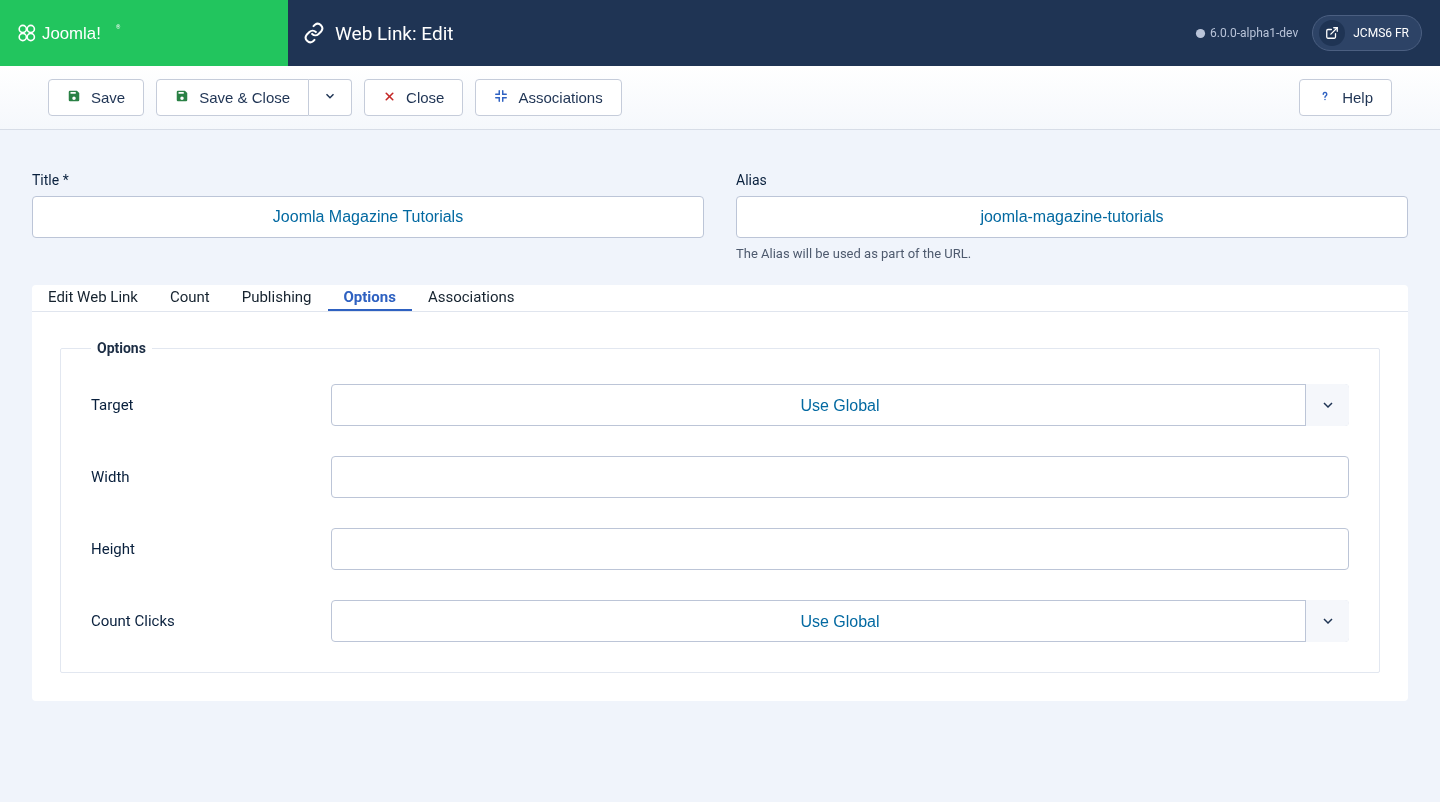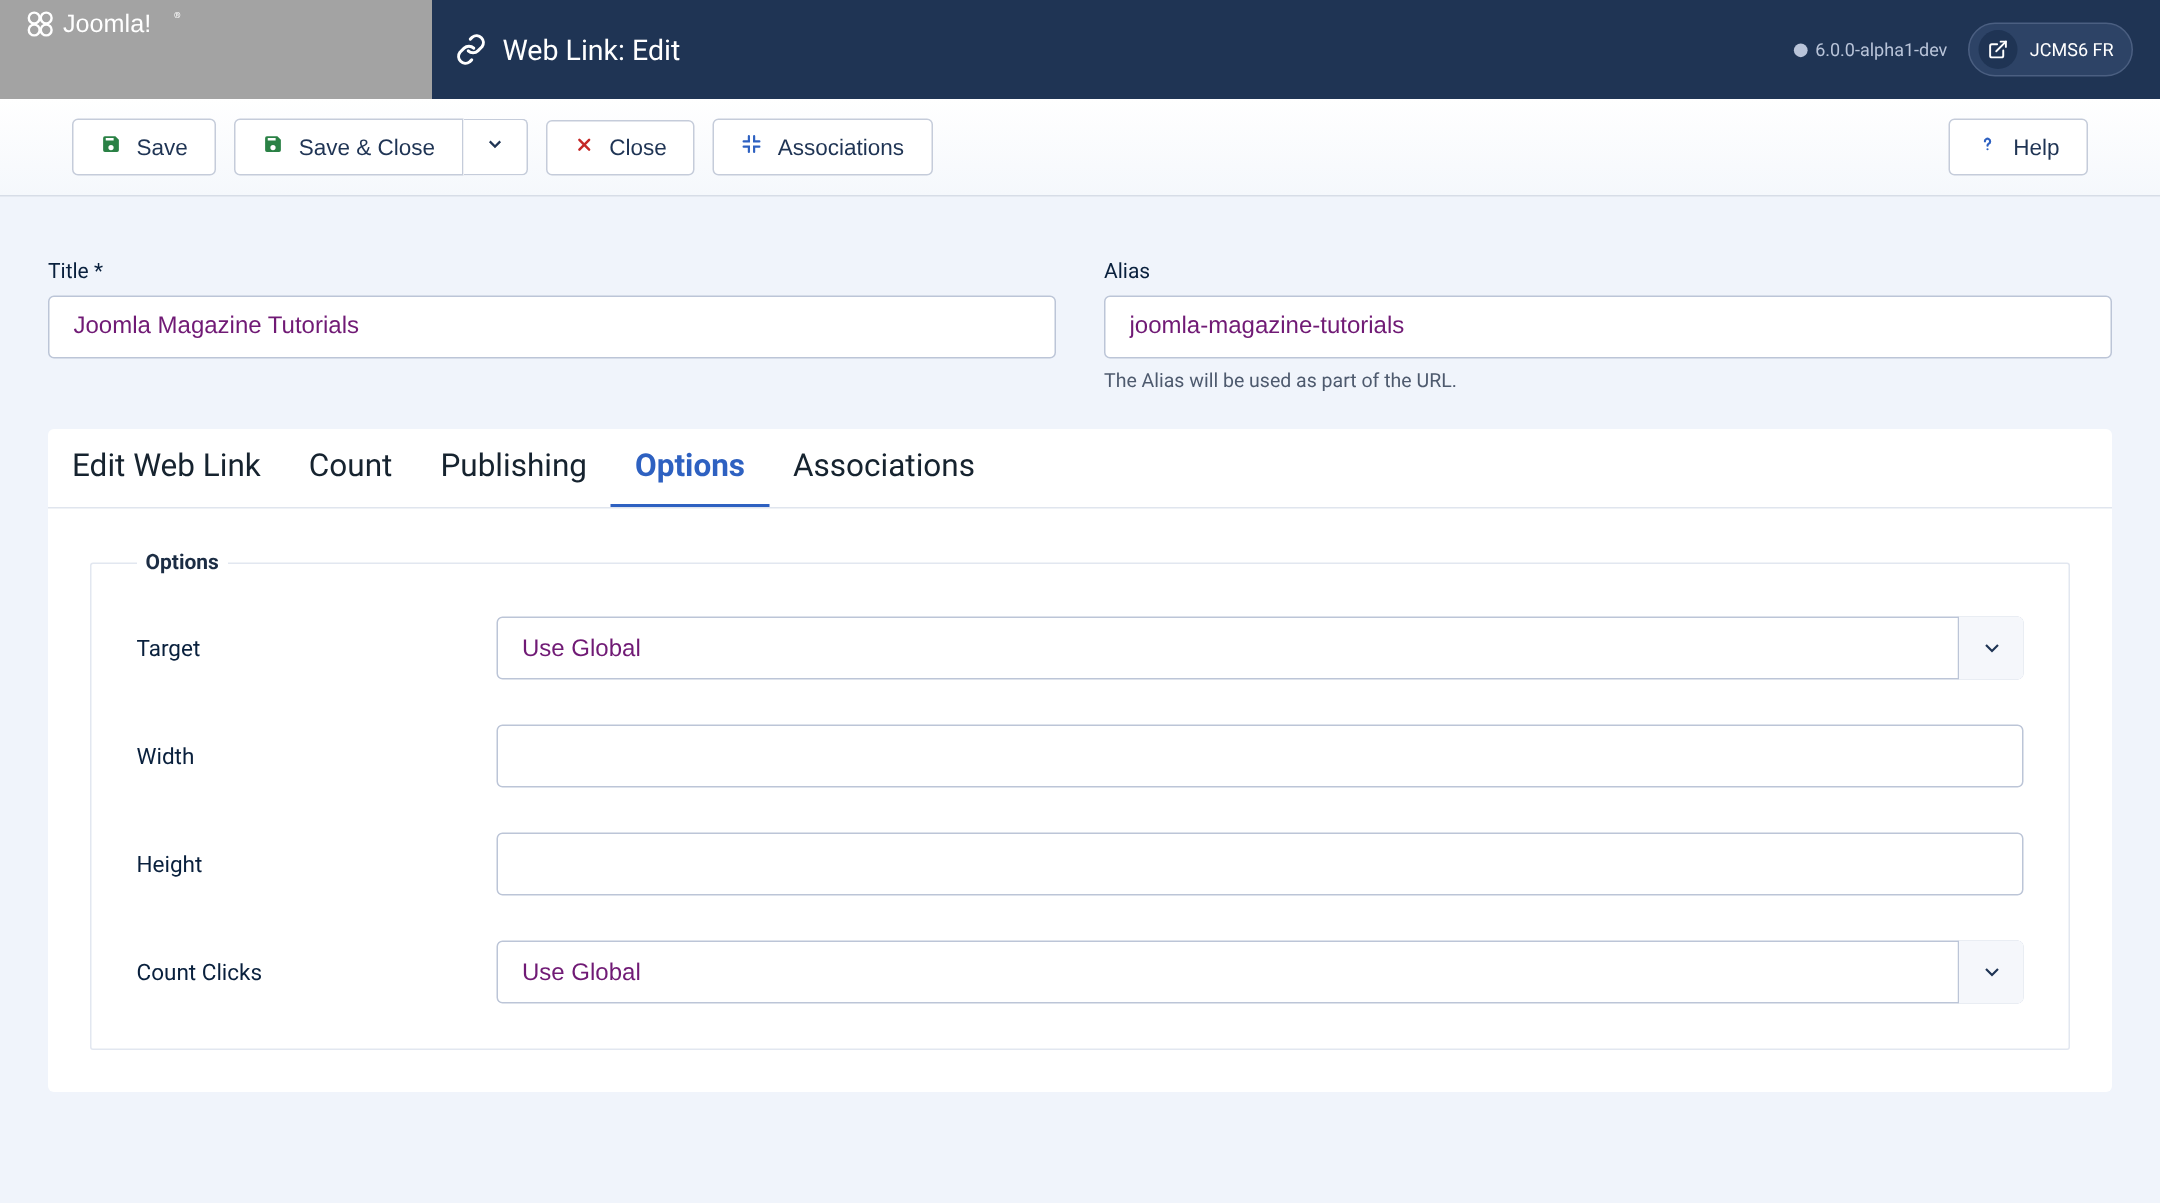--- a/index.html
+++ b/index.html
@@ -10,22 +10,23 @@
       color: #132f53;
     }
     
     .topbar {
       display: flex;
       height: 66px;
       background: #1f3454;
     }
     .brand-panel {
       width: 288px;
-      background: #a3a3a3;
-      display: flex;
+      background: #22c55e;
+      display: flex;
+      align-items: center;
       padding-left: 14px;
     }
     .brand-panel svg { height: 32px; }
     .page-title-panel {
       flex: 1;
       display: flex;
       align-items: center;
       color: #fff;
       font-size: 19px;
       font-weight: 400;
@@ -116,40 +117,41 @@
       font-size: 14px;
       font-weight: 400;
     }
     .input {
       width: 100%;
       height: 42px;
       border: 1px solid #bcc5d7;
       border-radius: 4px;
       padding: 0 16px;
       font-size: 16px;
-      color: #701a75;
+      color: #0369a1;
       background: #fff;
+      text-align: center;
     }
     .help-text {
       color: #4e5a6e;
       font-size: 13px;
     }
     
     .card {
       margin: 14px 32px 32px;
       background: #fff;
       border-radius: 4px;
     }
     .tabs {
       display: flex;
       border-bottom: 1px solid #e0e5ee;
     }
     .tab {
-      padding: 13px 16px;
-      font-size: 21px;
+      padding: 3px 16px;
+      font-size: 15px;
       color: #16232f;
       cursor: pointer;
       border-bottom: 2px solid transparent;
     }
     .tab.active {
       color: #2e61c1;
       font-weight: 700;
       border-bottom-color: #2e61c1;
     }
     .panel {

